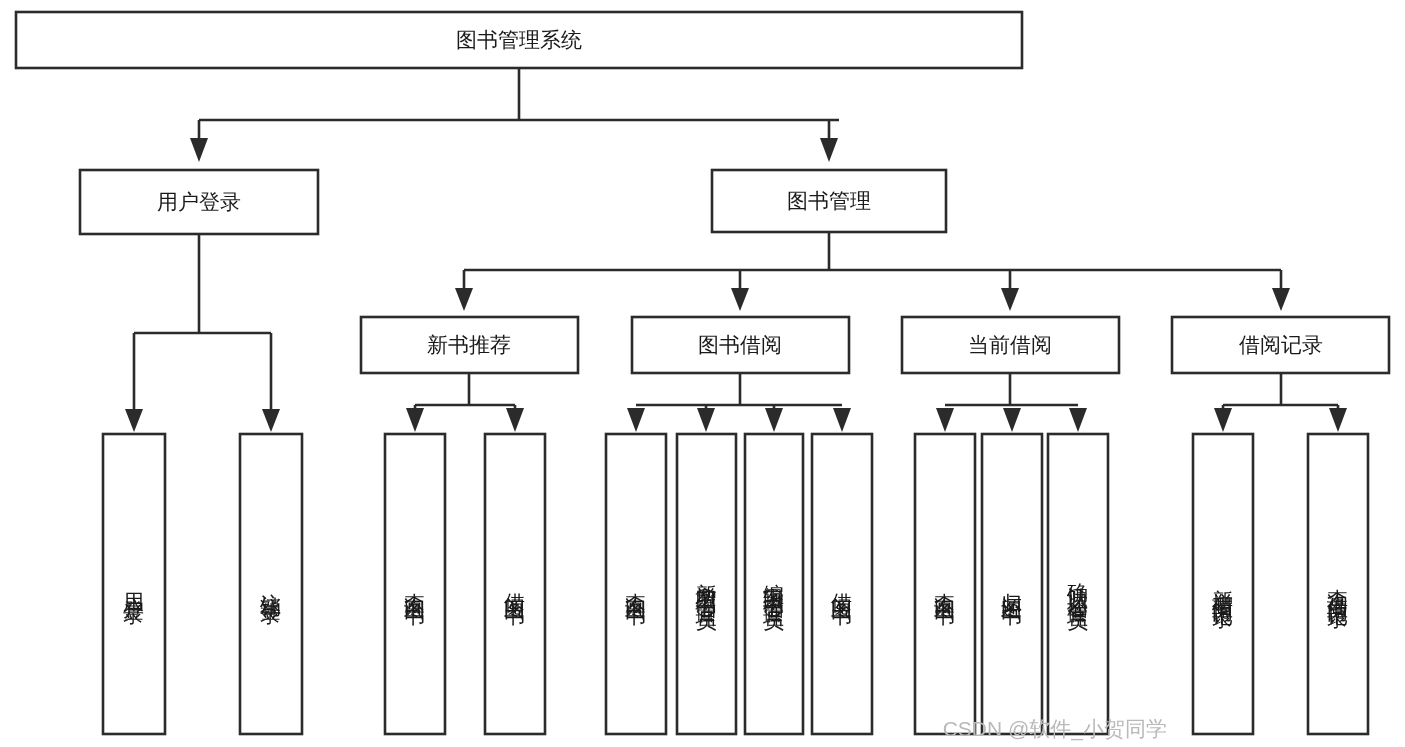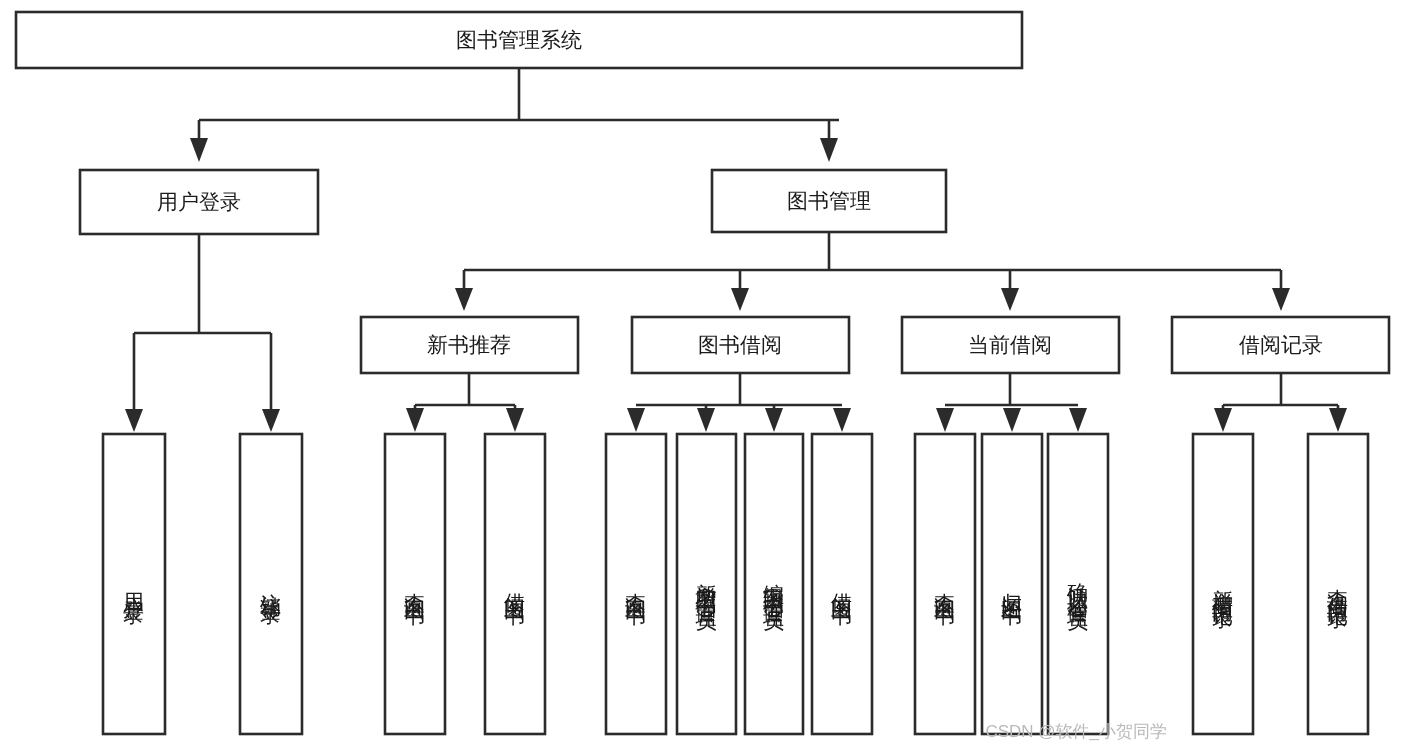--- a/index.html
+++ b/index.html
@@ -46,21 +46,21 @@
     font-family: "Liberation Sans", "DejaVu Sans", sans-serif;
     font-size: 21px;
     text-anchor: middle;
     dominant-baseline: middle;
   }
   .watermark {
     position: absolute;
     right: 8px;
     bottom: 4px;
     color: #b9b9b9;
-    font-size: 17px;
+    font-size: 21px;
     font-family: "Liberation Sans", "DejaVu Sans", sans-serif;
     white-space: nowrap;
     user-select: none;
   }
 </style>
 </head>
 <body>
 
 <div id="diagram-root">
 

